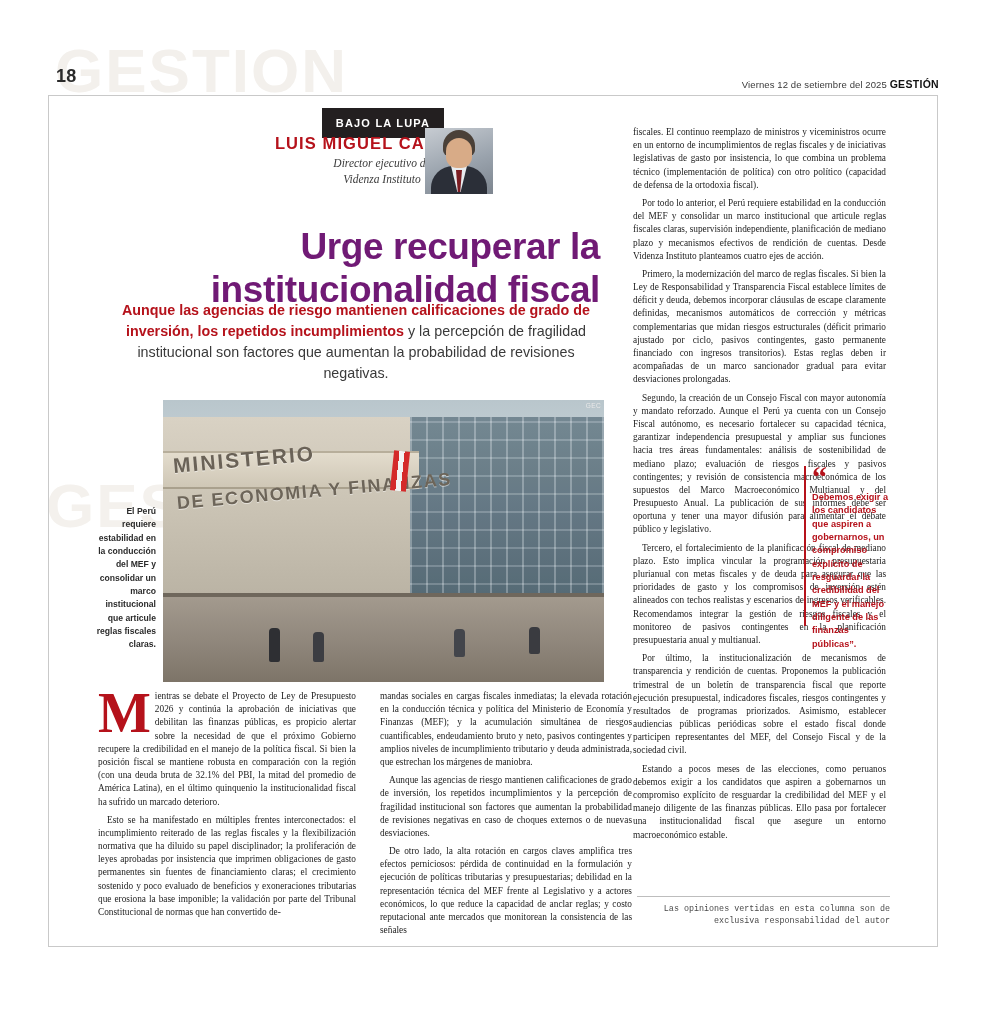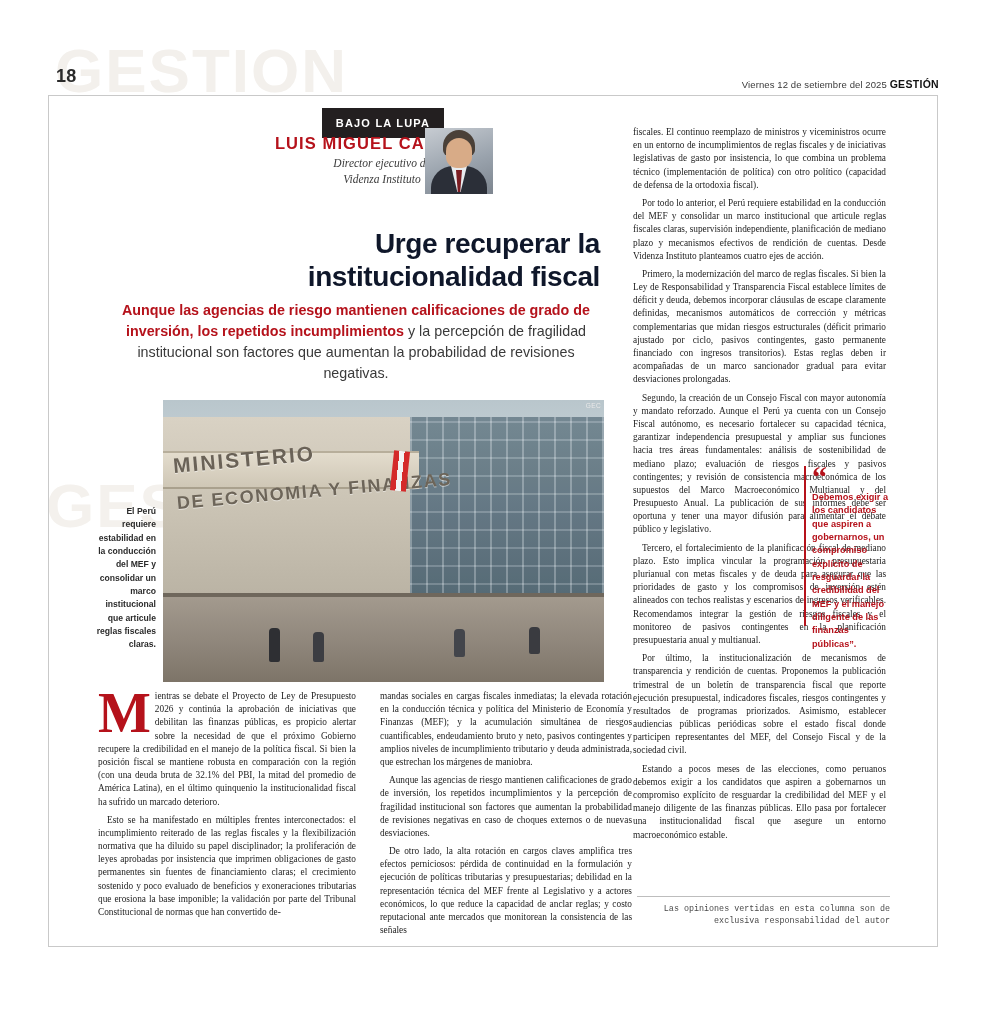--- a/index.html
+++ b/index.html
@@ -182,28 +182,28 @@
     top: 42px;
     width: 6px;
     height: 22px;
     background: #7b1d22;
     clip-path: polygon(0 0, 100% 0, 70% 100%, 30% 100%);
   }
   
   .headline {
     position: absolute;
     left: 150px;
-    top: 208px;
+    top: 200px;
     width: 450px;
     text-align: right;
     font-family: "Liberation Sans", sans-serif;
     font-weight: bold;
-    font-size: 28px;
+    font-size: 37px;
     line-height: 1.18;
-    color: #0f172a;
+    color: #701a75;
     letter-spacing: -0.4px;
   }
   
   .standfirst {
     position: absolute;
     left: 106px;
     top: 300px;
     width: 500px;
     text-align: center;
     font-size: 14.3px;

